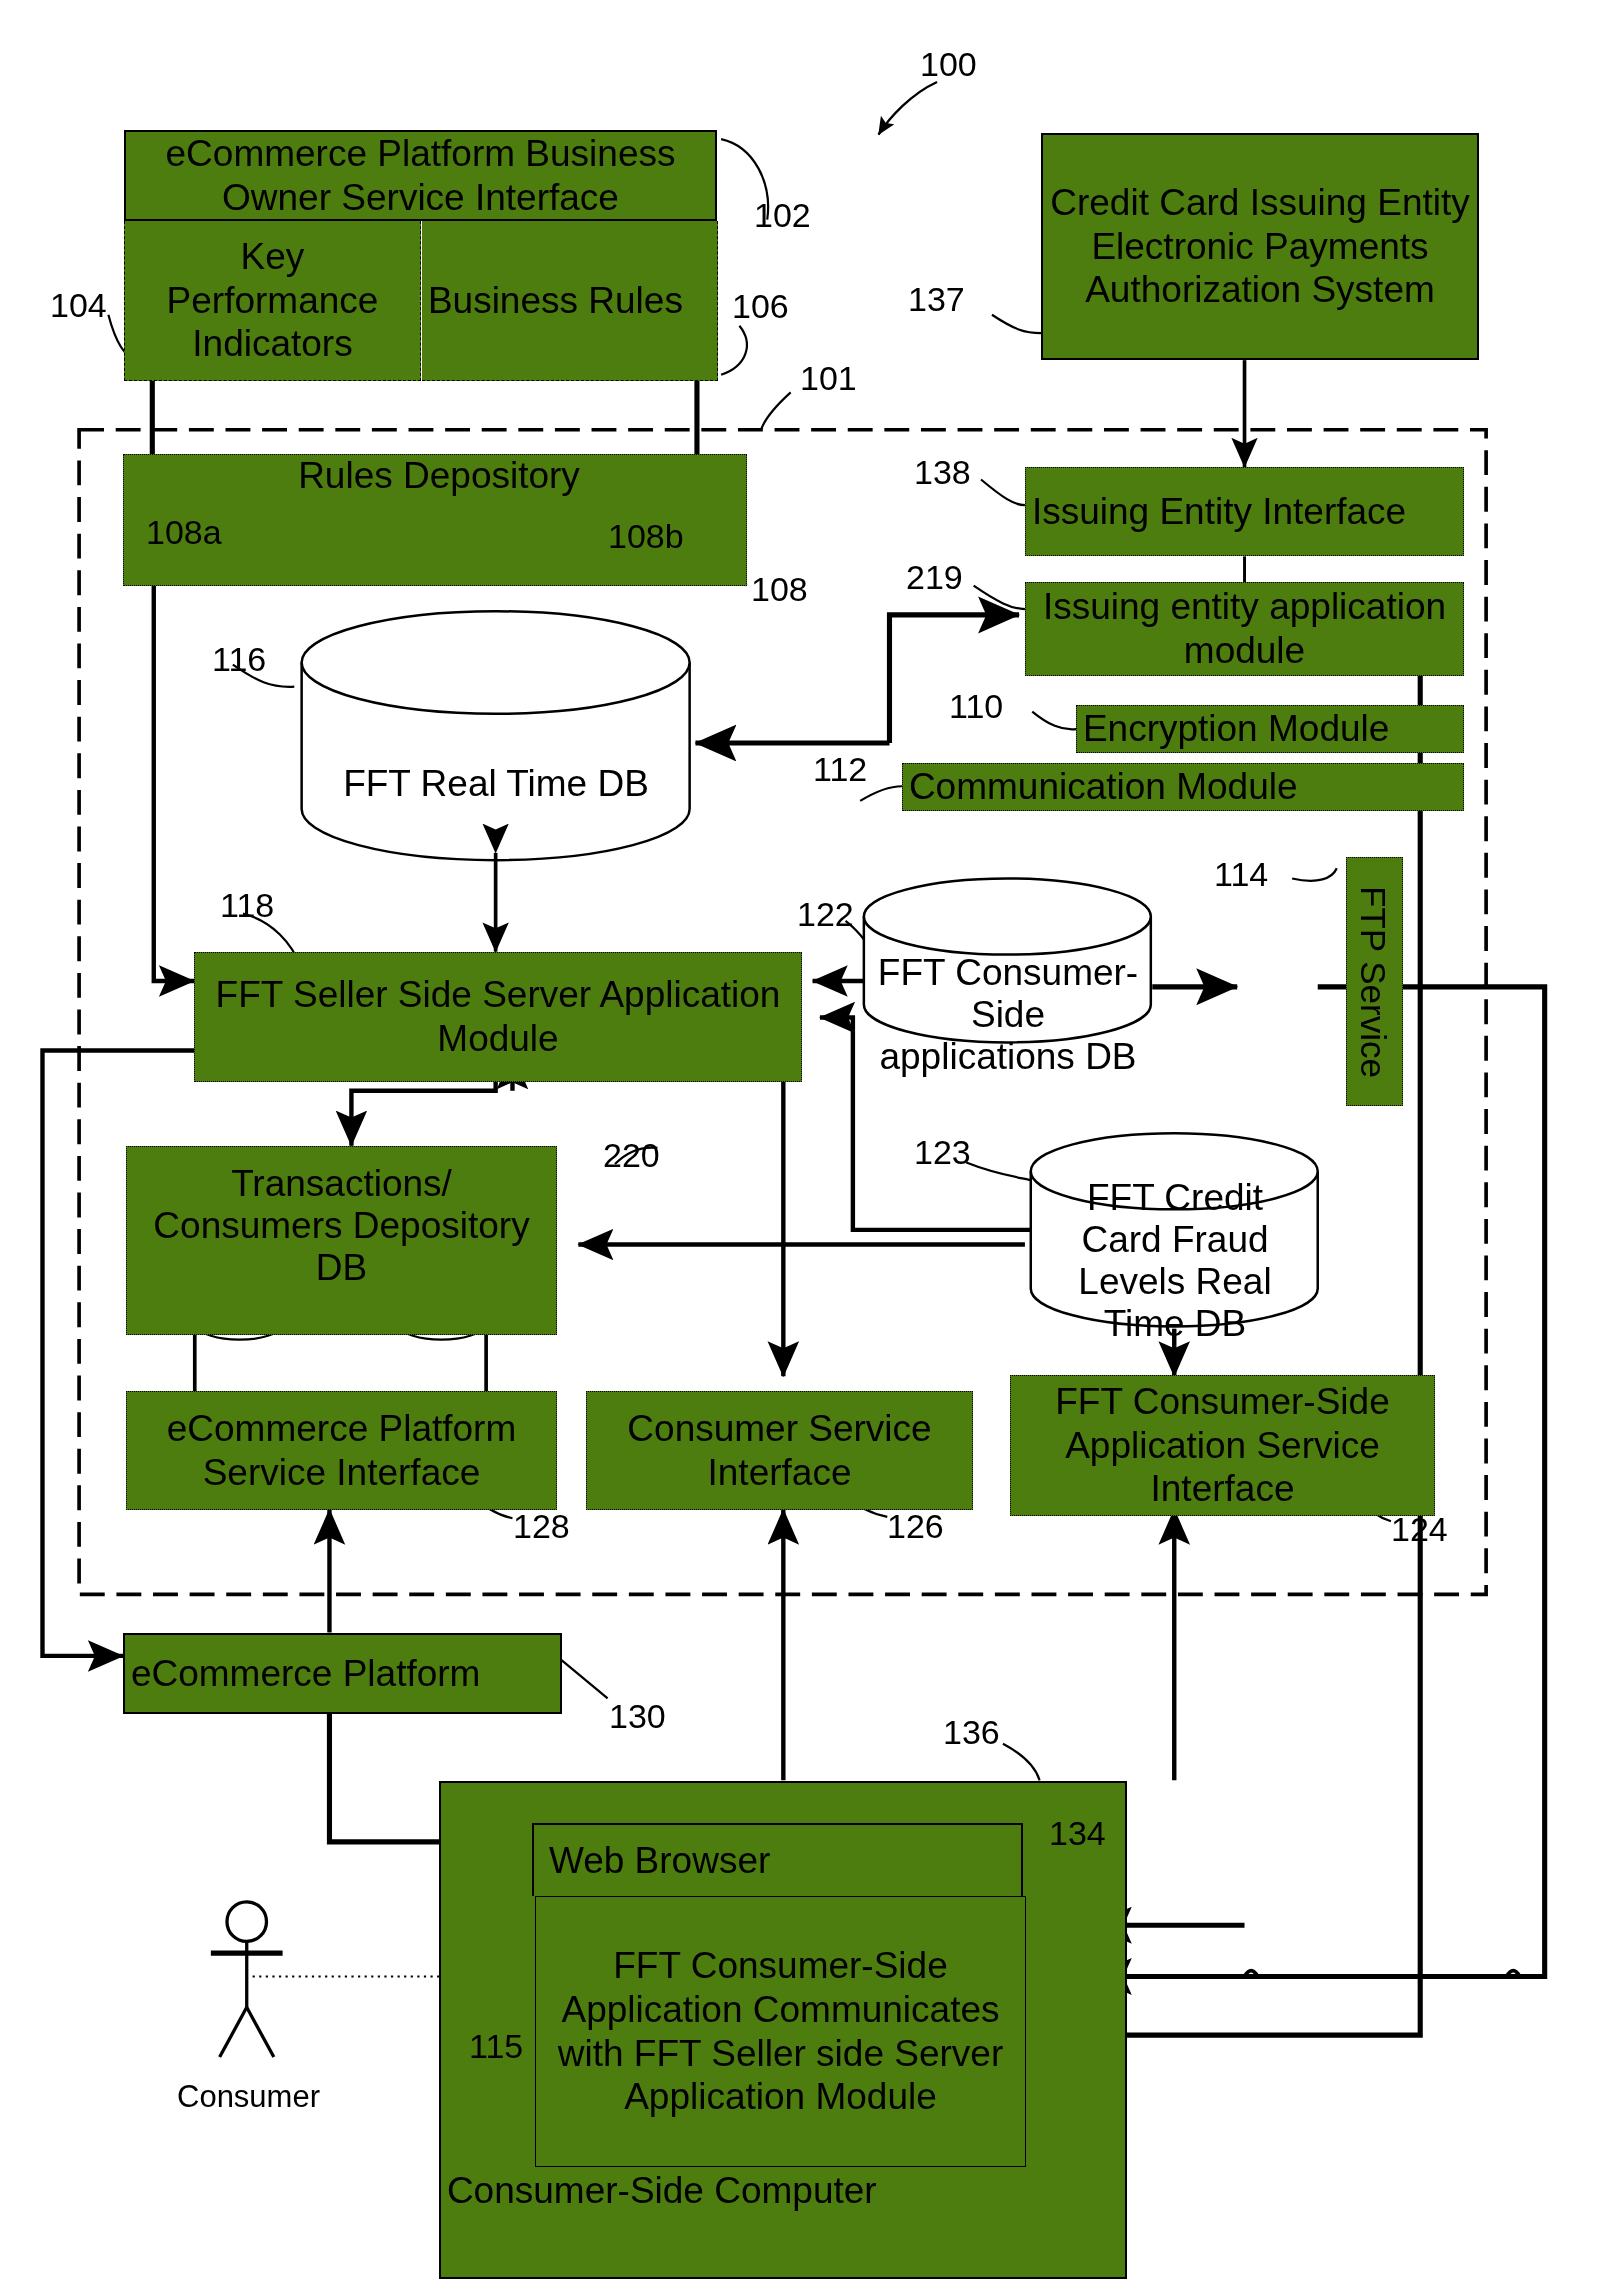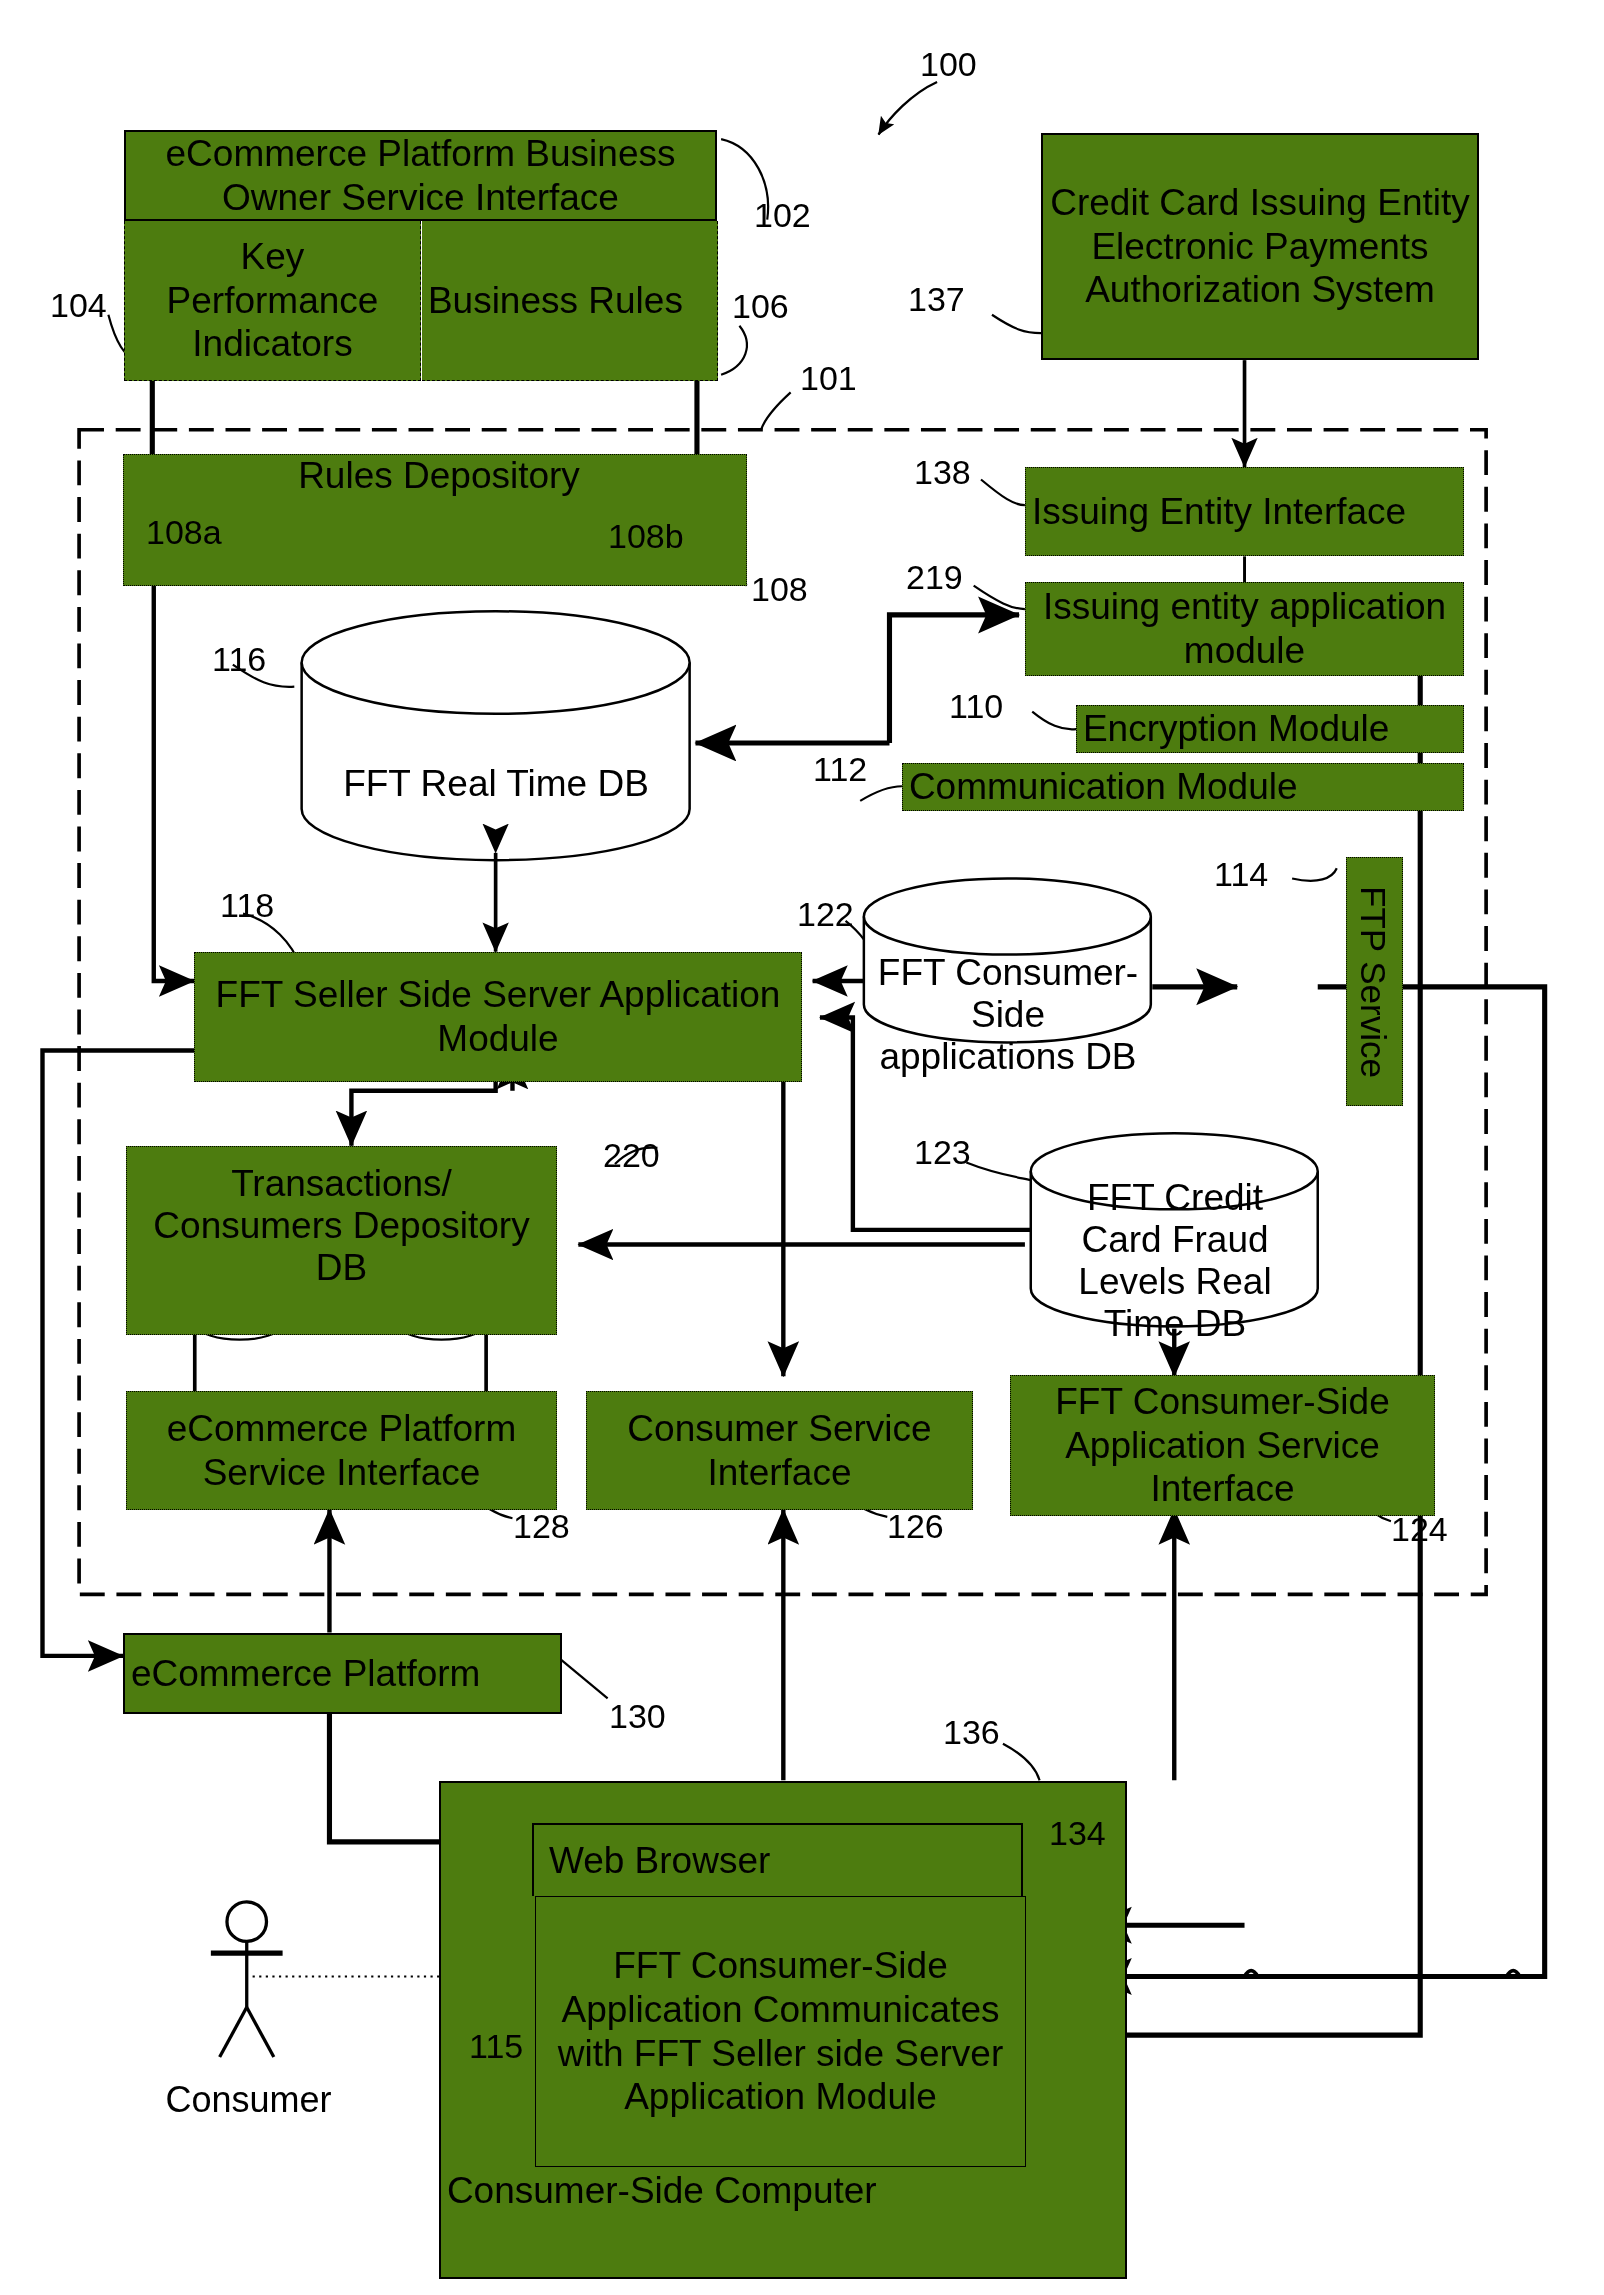--- a/index.html
+++ b/index.html
@@ -264,21 +264,21 @@
   </div>
 
   <div class="box" style="left:532px;top:1823px;width:491px;height:73px;font-size:37px;border-bottom:none;padding-left:9px;">
     <span class="txt">Web Browser</span>
   </div>
 
   <div class="box thin" style="left:535px;top:1896px;width:491px;height:271px;font-size:37px;border-style:solid;border-top:1.5px solid #000;">
     <span class="txt">FFT Consumer-Side Application Communicates with  FFT Seller side Server Application Module</span>
   </div>
 
-  <div class="plainText" style="left:146px;top:2079px;width:205px;font-size:36px;">Consumer</div>
+  <div class="plainText" style="left:146px;top:2079px;width:205px;font-size:31px;">Consumer</div>
 
   <div class="ref" style="left:920px;top:45px;">100</div>
   <div class="ref" style="left:754px;top:196px;">102</div>
   <div class="ref" style="left:50px;top:286px;">104</div>
   <div class="ref" style="left:732px;top:287px;">106</div>
   <div class="ref" style="left:908px;top:280px;">137</div>
   <div class="ref" style="left:800px;top:359px;">101</div>
   <div class="ref" style="left:751px;top:570px;">108</div>
   <div class="ref" style="left:146px;top:513px;">108a</div>
   <div class="ref" style="left:608px;top:517px;">108b</div>

